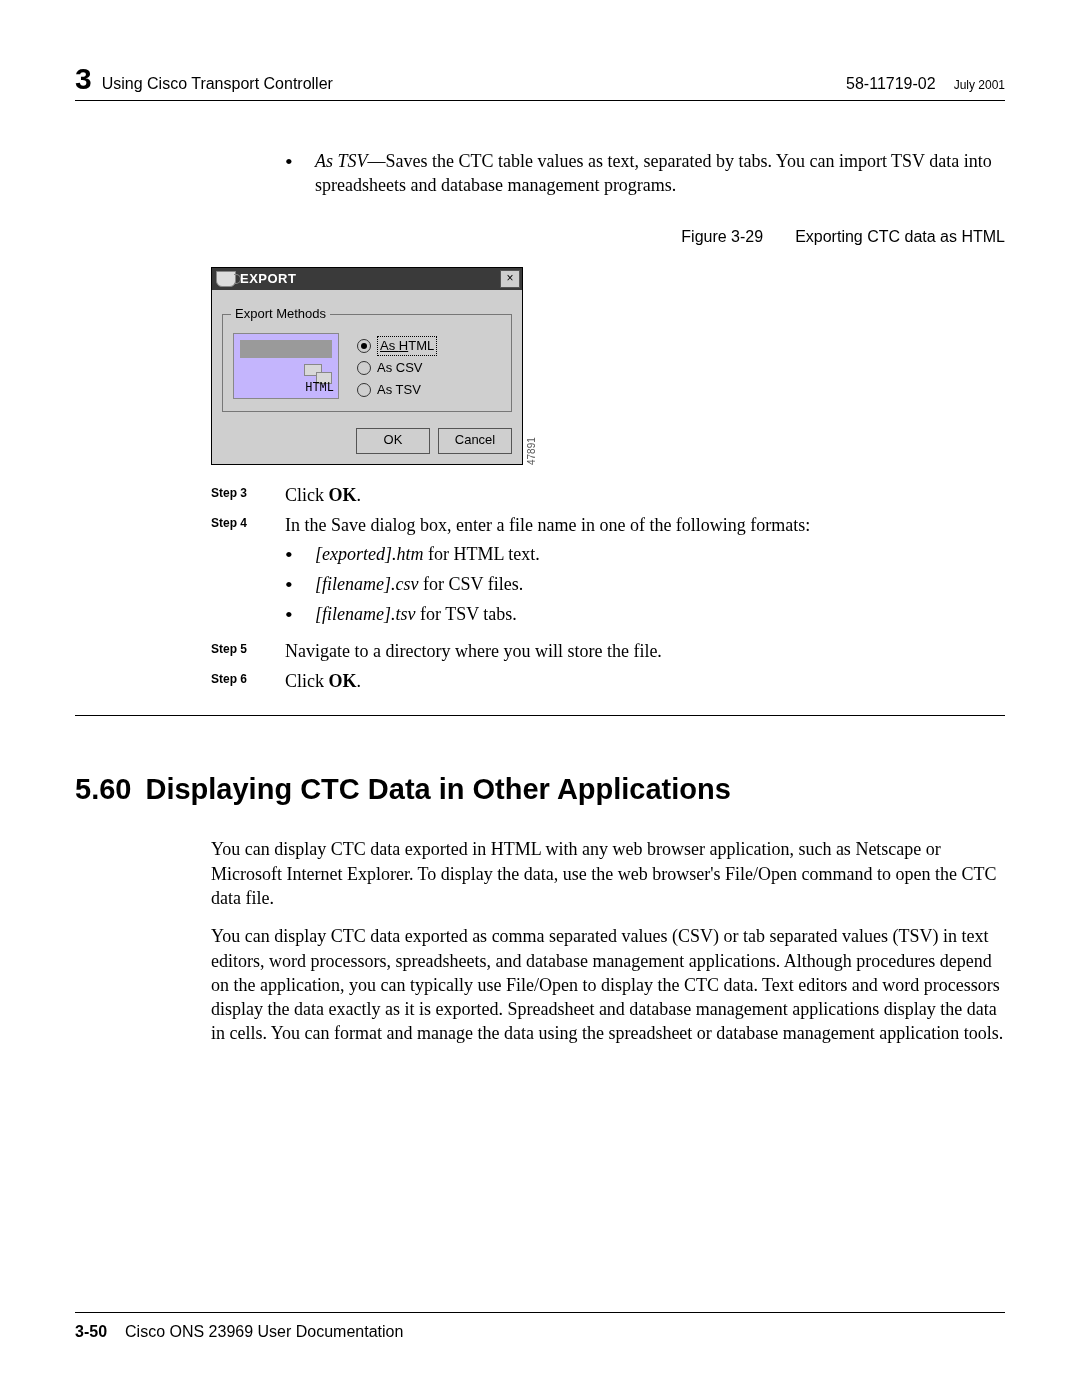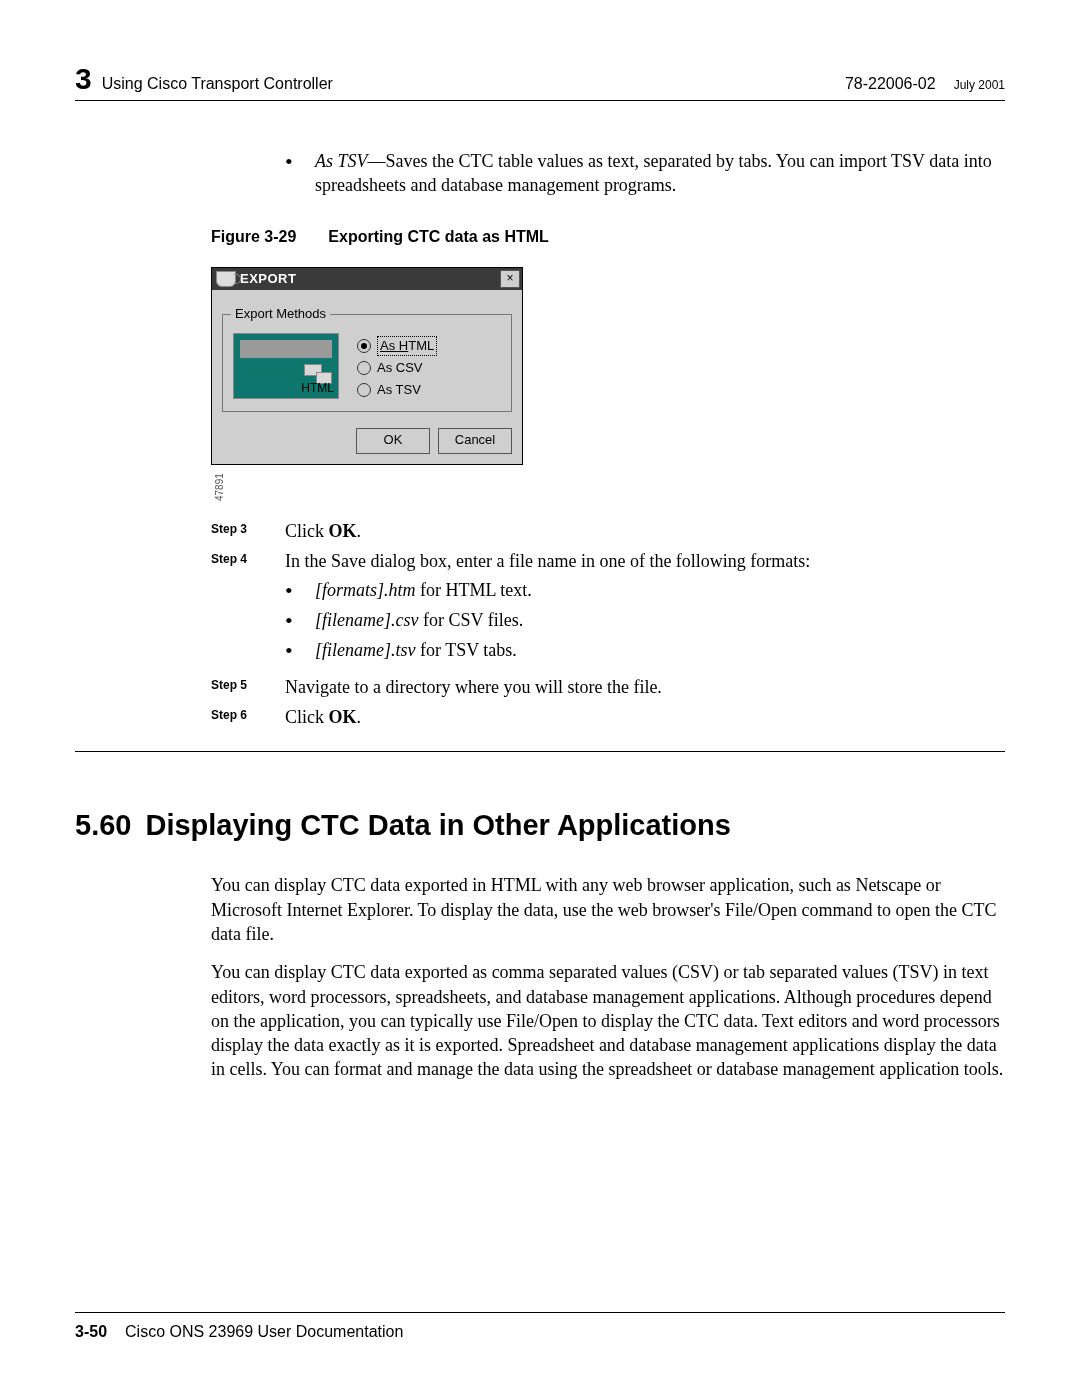--- a/index.html
+++ b/index.html
@@ -43,25 +43,26 @@
   .header .docdate {
     font-family: Arial, Helvetica, sans-serif;
     font-size: 12px;
   }
   .body {
     font-size: 18px;
     line-height: 1.35;
   }
   .caption {
     font-family: Arial, Helvetica, sans-serif;
-    font-weight: bold;
+    font-weight: normal;
     font-size: 16px;
     margin-left: 136px;
     margin-top: 28px;
     margin-bottom: 20px;
+    text-align: right;
   }
   .caption .capgap { display:inline-block; width:32px; }
   ul.bullets {
     margin: 0 0 0 210px;
     padding: 0;
     list-style: none;
   }
   ul.bullets li {
     position: relative;
     padding-left: 30px;
@@ -134,22 +135,21 @@
   }
   .footer .pagenum { font-weight: bold; margin-right: 18px; }
   b { font-weight: bold; }
   i { font-style: italic; }
 
   
   .export-wrap {
     margin-left: 136px;
     margin-bottom: 18px;
     display: flex;
-    align-items: flex-start;
-    flex-direction: column;
+    align-items: flex-end;
   }
   .export-dialog {
     font-family: Arial, Helvetica, sans-serif;
     width: 310px;
     border: 1px solid #000;
     background: #cfcfcf;
     font-size: 14px;
   }
   .dlg-titlebar {
     display: flex;
@@ -194,24 +194,25 @@
   }
   .fieldset .legend {
     position: absolute;
     top: -10px; left: 8px;
     background: #cfcfcf;
     padding: 0 4px;
     font-size: 13px;
   }
   .preview {
     width: 104px; height: 64px;
-    background: #0f766e;
+    background: #c4b5fd;
     border: 1px solid #888;
     position: relative;
     margin-right: 18px;
+    font-family: Liberation Mono, monospace;
   }
   .preview .bar {
     position:absolute; top:6px; left:6px; right:6px; height:18px;
     background:#9a9a9a;
   }
   .preview .label {
     position:absolute; right:4px; bottom:2px;
     font-size:12px;
   }
   .preview .small1 {
@@ -263,21 +264,21 @@
   }
 </style>
 </head>
 <body>
 
 <div class="page">
 
   <div class="header">
     <span class="chapnum">3</span>
     <span class="chaptitle">Using Cisco Transport Controller</span>
-    <span class="docnum">78-22006-02</span>
+    <span class="docnum">58-11719-02</span>
     <span class="docdate">July 2001</span>
   </div>
 
   <div class="body">
 
     <ul class="bullets">
       <li>
         <i>As TSV</i><span>—Saves the CTC table values as text, separated by tabs. You can import TSV data into spreadsheets and database management programs.</span>
       </li>
     </ul>
@@ -329,21 +330,21 @@
     <div class="steps">
       <div class="step">
         <span class="label">Step 3</span>
         <span class="text"><span>Click </span><b>OK</b><span>.</span></span>
       </div>
       <div class="step">
         <span class="label">Step 4</span>
         <span class="text">
           <span>In the Save dialog box, enter a file name in one of the following formats:</span>
           <ul class="subbullets">
-            <li><i>[formats].htm</i><span> for HTML text.</span></li>
+            <li><i>[exported].htm</i><span> for HTML text.</span></li>
             <li><i>[filename].csv</i><span> for CSV files.</span></li>
             <li><i>[filename].tsv</i><span> for TSV tabs.</span></li>
           </ul>
         </span>
       </div>
       <div class="step">
         <span class="label">Step 5</span>
         <span class="text">Navigate to a directory where you will store the file.</span>
       </div>
       <div class="step">

